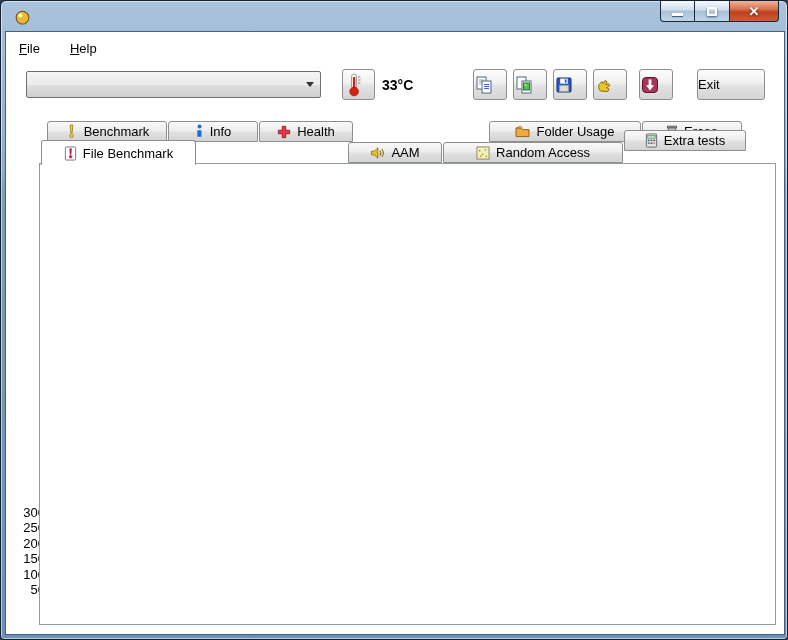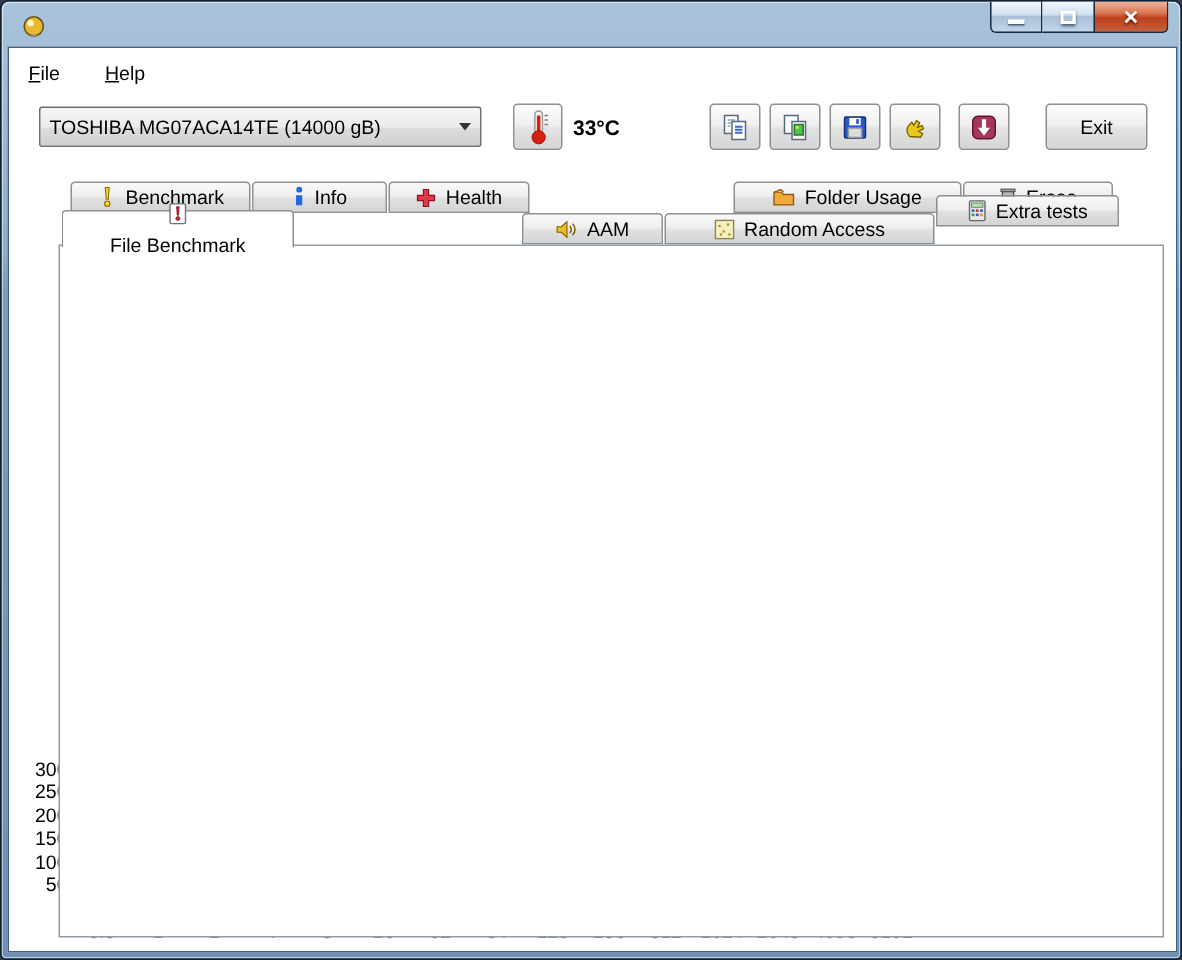--- a/index.html
+++ b/index.html
@@ -31,33 +31,33 @@
   .menu-item { padding:3px 8px; display:inline-block;text-align:right; }
   .menu-item::first-letter { text-decoration:underline; }
   
   .combo { border:1px solid #707070; border-radius:2px; display:flex; align-items:center;
            background:linear-gradient(180deg,#f5f5f5 0%,#ebebeb 50%,#dddddd 55%,#cfcfcf 100%);
            padding:0 6px; position:absolute; }
   .combo .arrow { margin-left:auto; width:0; height:0; border-left:4px solid transparent;
                   border-right:4px solid transparent; border-top:5px solid #333; }
   .combo-drive { left:25px; top:70px; width:295px; height:27px; }
   .btn3d { position:absolute; border:1px solid #8e8f8f; border-radius:3px; display:flex;
-           align-items:center; justify-content:center;
+           align-items:center; justify-content:flex-start;
            background:linear-gradient(180deg,#fdfdfd 0%,#f0f0f0 45%,#e2e2e2 55%,#d5d5d5 100%); }
   .therm-btn { left:341px; top:68px; width:33px; height:31px; }
   .temp-text { position:absolute; left:381px; top:76px; font-weight:bold; font-size:14px; }
   .tb1{left:472px;} .tb2{left:512px;} .tb3{left:552px;} .tb4{left:592px;} .tb5{left:638px;}
   .iconbtn { top:68px; width:34px; height:31px; }
   .exit-btn { left:696px; top:68px; width:68px; height:31px; }
   
   .tab { position:absolute; height:21px; border:1px solid #8e8f8f; border-radius:3px 3px 0 0;
          display:flex; align-items:center; justify-content:center; gap:6px; white-space:nowrap;
          background:linear-gradient(180deg,#f9f9f9 0%,#eeeeee 45%,#e0e0e0 55%,#d4d4d4 100%); }
   .tab .ticon { display:flex; }
-  .tab.active { background:#fff; height:25px; border-bottom:none; z-index:5;flex-direction:column; }
+  .tab.active { background:#fff; height:25px; border-bottom:none; z-index:5; }
   
   .page { position:absolute; left:38px; top:162px; width:737px; height:462px;
           background:#fff; border:1px solid #919ba5; z-index:1; }
   .checkbox { position:absolute; width:14px; height:14px; border:1px solid #8e8f8f; border-radius:2px;
               background:linear-gradient(180deg,#fefefe,#ececf2); display:flex; align-items:center; justify-content:center; }
   .checkbox .mark { color:#2c5fb0; font-size:12px; font-weight:bold; line-height:10px; }
   .cb-label { position:absolute; white-space:nowrap; }
   
   .plot { position:absolute; border:1px solid #9a9a9a;
           background:linear-gradient(180deg,#464646 0%,#2a2a2a 35%,#0d0d0d 75%,#000 100%); }
@@ -119,21 +119,20 @@
   </div>
 
   <div class="client"></div>
 
   <div class="menubar">
     <span class="menu-item">File</span>
     <span class="menu-item">Help</span>
   </div>
 
   <div class="combo combo-drive">
-    <span>TOSHIBA MG07ACA14TE (14000 gB)</span>
     <span class="arrow"></span>
   </div>
   <div class="btn3d therm-btn">
     <svg width="22" height="26" viewBox="0 0 22 26">
       <rect x="8.6" y="2" width="5" height="15" rx="2.5" fill="#fff" stroke="#9a9a9a"></rect>
       <rect x="9.9" y="5" width="2.4" height="12" fill="#d82010"></rect>
       <circle cx="11.1" cy="19.5" r="4.4" fill="#d82010" stroke="#8e1000" stroke-width="0.6"></circle>
       <path d="M15 5h2.4M15 8h2.4M15 11h2.4" stroke="#808080" stroke-width="1"></path>
     </svg>
   </div>

